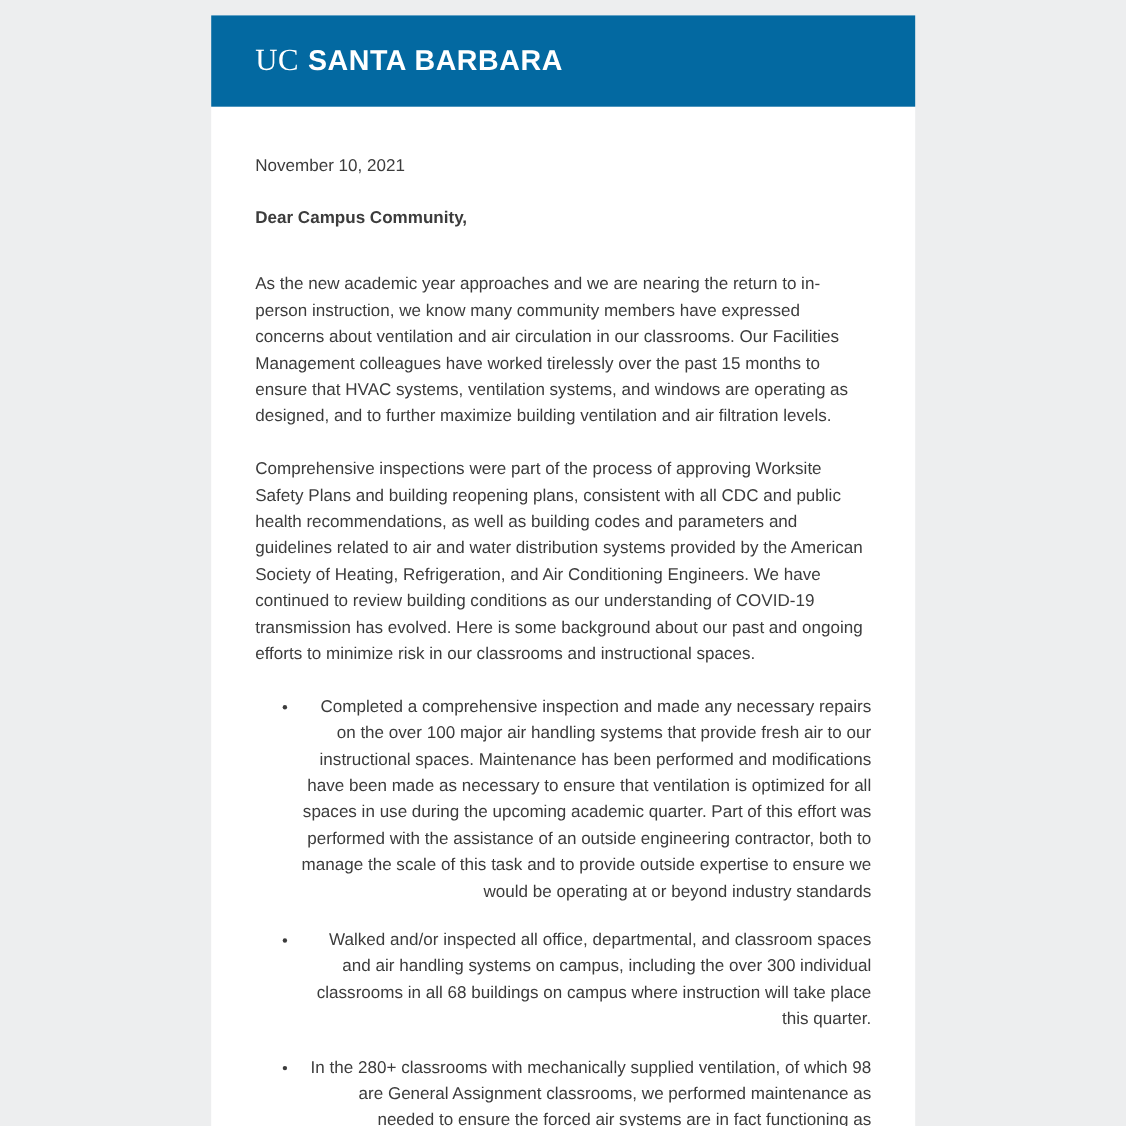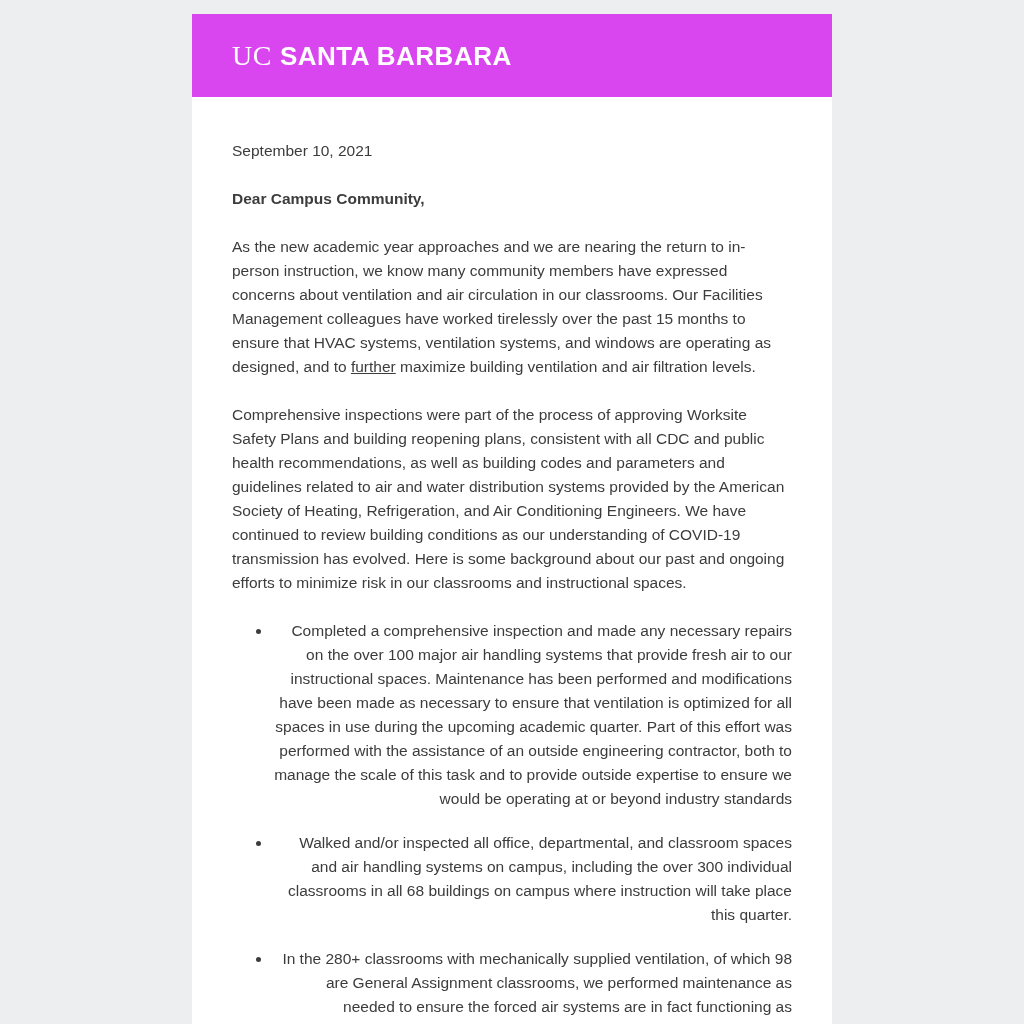--- a/index.html
+++ b/index.html
@@ -10,21 +10,21 @@
     background: #edeeef;
     font-family: "Liberation Sans", sans-serif;
   }
   .email-container {
     width: 640px;
     margin: 14px auto 0 auto;
     min-height: 1010px;
     background: #ffffff;
   }
   .brand-header {
-    background: #d946ef;
+    background: #0369a1;
     height: 83px;
     display: flex;
     align-items: center;
     padding: 0 40px;
   }
   .wordmark {
     color: #ffffff;
     letter-spacing: 0.5px;
     white-space: nowrap;
   }
@@ -43,28 +43,27 @@
     padding: 42px 40px 40px 40px;
     color: #3c3c3c;
     font-size: 15.5px;
     line-height: 24px;
   }
   .date-line {
     margin-bottom: 24px;
   }
   .salutation {
     font-weight: 700;
-    margin-bottom: 24px;
+    margin-bottom: 36px;
   }
   .para {
     margin-bottom: 24px;
   }
   .inline-link {
     color: #3c3c3c;
-    text-decoration: underline;
     cursor: pointer;
   }
   ul.bullet-list {
     margin: 22px 0 0 0;
     padding-left: 40px;
   }
   ul.bullet-list li {
     margin-bottom: 20px;
     padding-left: 0;
     text-align: right;
@@ -76,21 +75,21 @@
 <div class="email-container">
 
   <div class="brand-header">
     <div class="wordmark">
       <span class="uc">UC</span><span class="campus">SANTA BARBARA</span>
     </div>
   </div>
 
   <div class="email-body">
 
-    <div class="date-line">September 10, 2021</div>
+    <div class="date-line">November 10, 2021</div>
 
     <div class="salutation">Dear Campus Community,</div>
 
     <p class="para"><span>As the new academic year approaches and we are nearing the return to in-person instruction, we know many community members have expressed concerns about ventilation and air circulation in our classrooms. Our Facilities Management colleagues have worked tirelessly over the past 15 months to ensure that HVAC systems, ventilation systems, and windows are operating as designed, and to </span><a class="inline-link">further</a><span> maximize building ventilation and air filtration levels.</span></p>
 
     <p class="para">Comprehensive inspections were part of the process of approving Worksite Safety Plans and building reopening plans, consistent with all CDC and public health recommendations, as well as building codes and parameters and guidelines related to air and water distribution systems provided by the American Society of Heating, Refrigeration, and Air Conditioning Engineers. We have continued to review building conditions as our understanding of COVID-19 transmission has evolved. Here is some background about our past and ongoing efforts to minimize risk in our classrooms and instructional spaces.</p>
 
 
     <ul class="bullet-list">
       <li>Completed a comprehensive inspection and made any necessary repairs on the over 100 major air handling systems that provide fresh air to our instructional spaces. Maintenance has been performed and modifications have been made as necessary to ensure that ventilation is optimized for all spaces in use during the upcoming academic quarter. Part of this effort was performed with the assistance of an outside engineering contractor, both to manage the scale of this task and to provide outside expertise to ensure we would be operating at or beyond industry standards</li>

